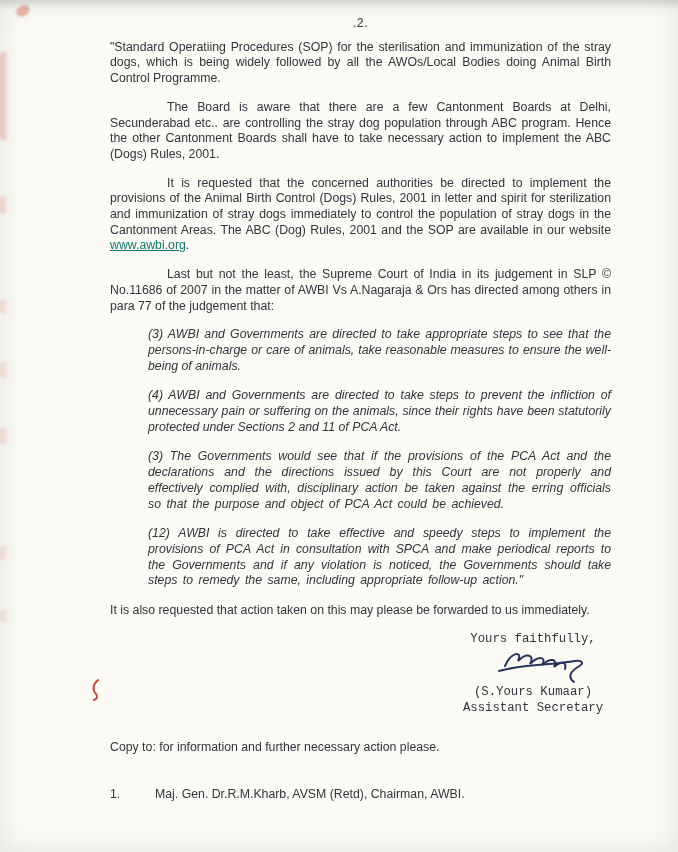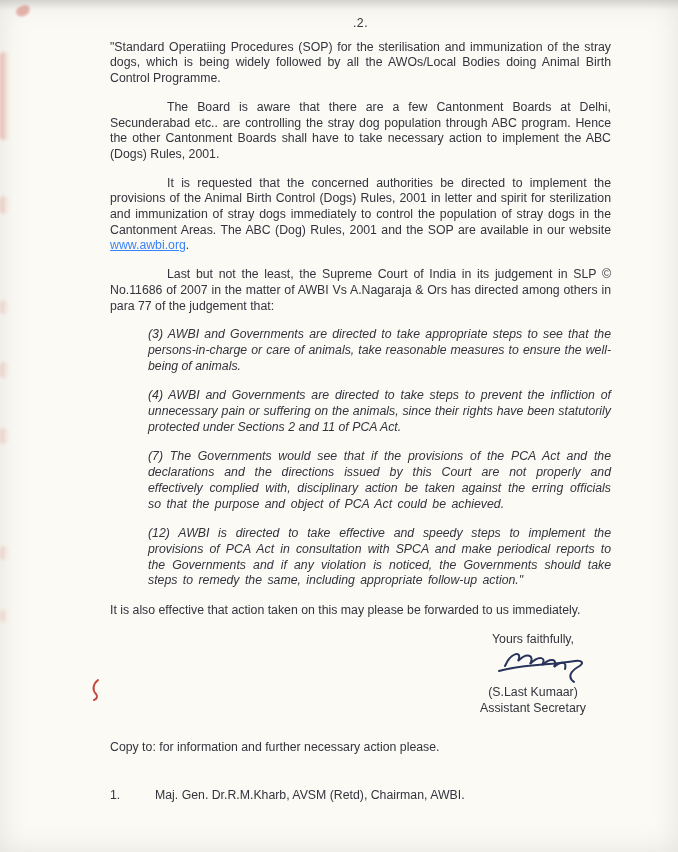--- a/index.html
+++ b/index.html
@@ -33,28 +33,29 @@
     margin-bottom:13px;
   }
   p.indent { text-indent:57px; }
   .quote {
     font-style:italic;
     margin-left:38px;
     text-align:justify;
     margin-bottom:14px;
   }
   .quote.wide { word-spacing:2px; }
-  a.doc-link { color:#3b82f6; text-decoration:underline; cursor:pointer; }
+  a.doc-link { color:#0f766e; text-decoration:underline; cursor:pointer; }
   .final-line { margin-top:2px; margin-bottom:6px; }
   .closing { text-align:right; margin-top:4px; }
   .closing-inner {
     display:inline-block;
     text-align:center;
     min-width:152px;
     margin-right:2px;
+    font-family:Liberation Mono, monospace;
   }
   .valediction { display:block; text-align:center; }
   .signature-wrap { height:36px; position:relative; }
   .signature-svg { position:absolute; right:18px; top:-4px; }
   .signatory-name, .signatory-title { display:block; line-height:16px; }
   .copy-section { margin-top:24px; }
   .copy-heading { margin-bottom:32px; }
   .copy-item { display:flex; margin-bottom:3px; }
   .copy-num { width:45px; flex:0 0 45px; }
   .copy-text { flex:1; }
@@ -117,38 +118,38 @@
     <p class="para indent">The Board is aware that there are a few Cantonment Boards at Delhi, Secunderabad etc.. are controlling the stray dog population through ABC program. Hence the other Cantonment Boards shall have to take necessary action to implement the ABC (Dogs) Rules, 2001.</p>
 
     <p class="para indent"><span>It is requested that the concerned authorities be directed to implement the provisions of the Animal Birth Control (Dogs) Rules, 2001 in letter and spirit for sterilization and immunization of stray dogs immediately to control the population of stray dogs in the Cantonment Areas. The ABC (Dog) Rules, 2001 and the SOP are available in our website </span><a class="doc-link">www.awbi.org</a><span>.</span></p>
 
     <p class="para indent">Last but not the least, the Supreme Court of India in its judgement in SLP © No.11686 of 2007 in the matter of AWBI Vs A.Nagaraja &amp; Ors has directed among others in para 77 of the judgement that:</p>
 
     <p class="quote">(3) AWBI and Governments are directed to take appropriate steps to see that the persons-in-charge or care of animals, take reasonable measures to ensure the well-being of animals.</p>
 
     <p class="quote">(4) AWBI and Governments are directed to take steps to prevent the infliction of unnecessary pain or suffering on the animals, since their rights have been statutorily protected under Sections 2 and 11 of PCA Act.</p>
 
-    <p class="quote wide">(7) The Governments would see that if the provisions of the PCA Act and the declarations and the directions issued by this Court are not properly and effectively complied with, disciplinary action be taken against the erring officials so that the purpose and object of PCA Act could be achieved.</p>
+    <p class="quote wide">(3) The Governments would see that if the provisions of the PCA Act and the declarations and the directions issued by this Court are not properly and effectively complied with, disciplinary action be taken against the erring officials so that the purpose and object of PCA Act could be achieved.</p>
 
     <p class="quote wide">(12) AWBI is directed to take effective and speedy steps to implement the provisions of PCA Act in consultation with SPCA and make periodical reports to the Governments and if any violation is noticed, the Governments should take steps to remedy the same, including appropriate follow-up action."</p>
 
-    <p class="para final-line">It is also effective that action taken on this may please be forwarded to us immediately.</p>
+    <p class="para final-line">It is also requested that action taken on this may please be forwarded to us immediately.</p>
 
     <div class="closing">
       <div class="closing-inner">
         <span class="valediction">Yours faithfully,</span>
         <div class="signature-wrap">
           <svg class="signature-svg" width="96" height="40" viewBox="0 0 96 40">
             <g stroke="#27335a" stroke-width="2" fill="none" stroke-linecap="round">
               <path d="M10 22 C 16 8, 28 6, 23 17 C 32 8, 40 11, 35 20 C 44 11, 52 13, 47 21 C 56 13, 63 15, 59 23 C 66 17, 72 17, 70 25"></path>
               <path d="M4 27 C 28 20, 58 21, 80 17 C 87 16, 90 19, 83 23 C 76 27, 72 33, 79 38"></path>
             </g>
           </svg>
         </div>
-        <span class="signatory-name">(S.Last Kumaar)</span>
+        <span class="signatory-name">(S.Yours Kumaar)</span>
         <span class="signatory-title">Assistant Secretary</span>
       </div>
     </div>
 
     <div class="copy-section">
       <div class="copy-heading">Copy to: for information and further necessary action please.</div>
       <div class="copy-item">
         <span class="copy-num">1.</span>
         <span class="copy-text">Maj. Gen. Dr.R.M.Kharb, AVSM (Retd), Chairman, AWBI.</span>
       </div>

